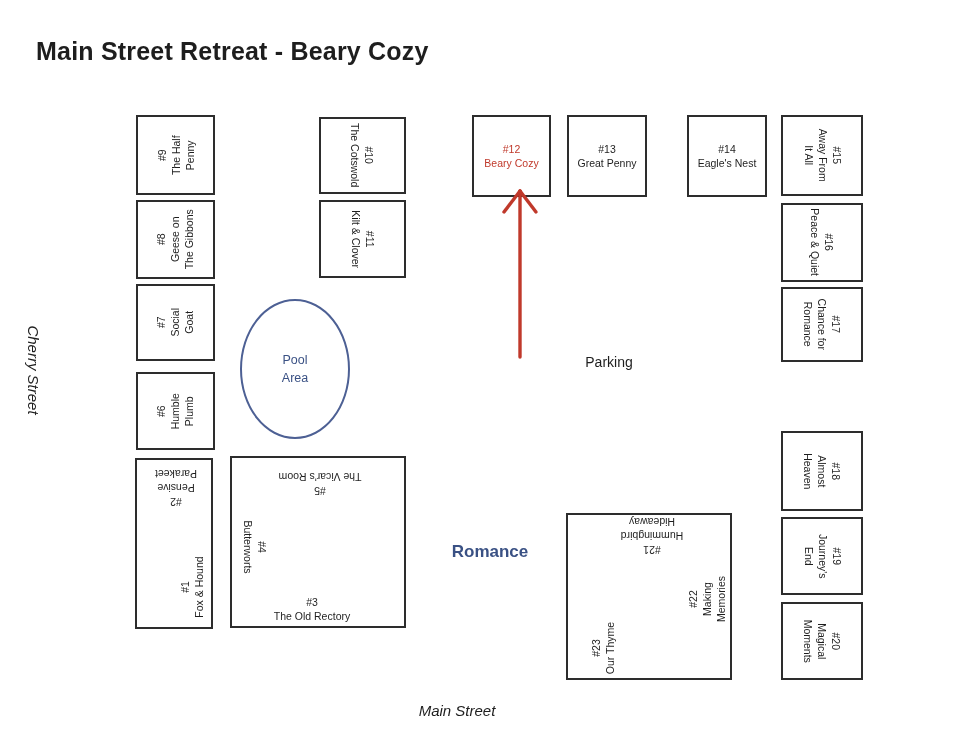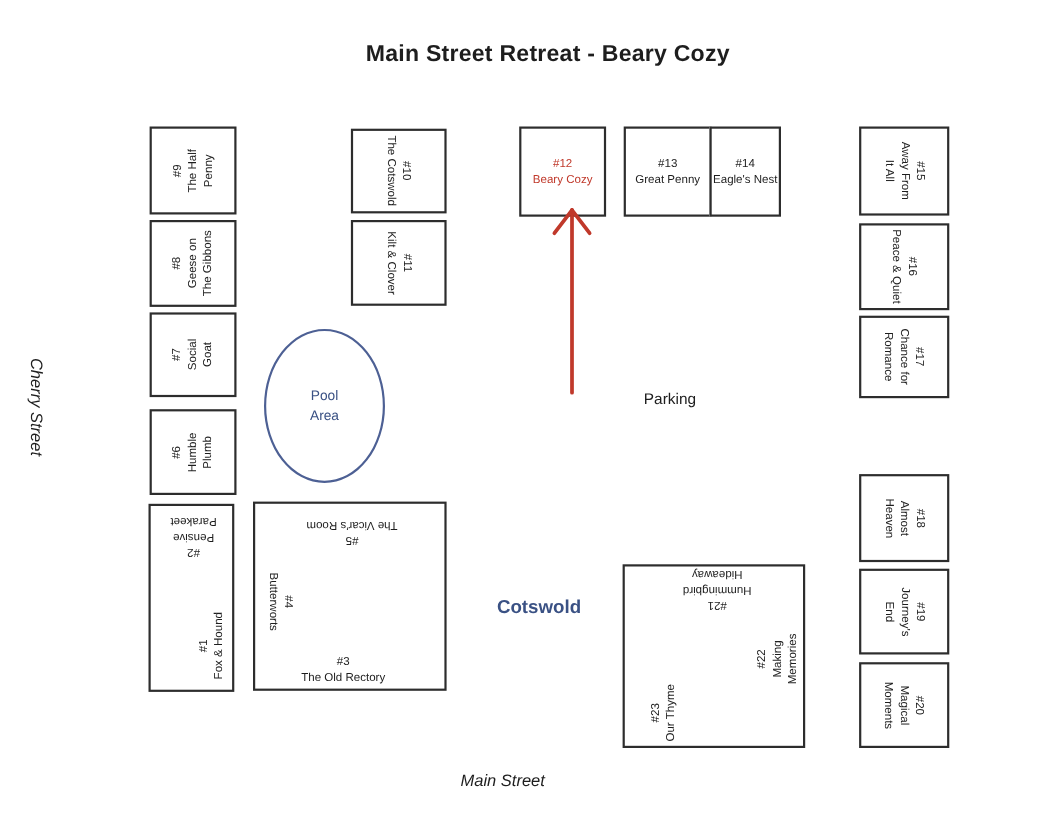--- a/index.html
+++ b/index.html
@@ -2,22 +2,22 @@
 <html style="--highlight-red: #c0392b; --accent-blue: #3a5184; --pool-blue: #4d6094; --outline: #2d2d2d; --ink: #1e1e1e;"><head>
 <meta charset="utf-8">
 <style>
   html,body{margin:0;padding:0;background:#fff;}
   .canvas{
     position:relative;width:960px;height:742px;background:#ffffff;
     font-family:"Liberation Sans", sans-serif;color:var(--ink);
     overflow:hidden;
   }
   .title{
-    position:absolute;left:0;right:0;top:37px;text-align:center;
-    font-size:21px;font-weight:600;letter-spacing:.2px;color:var(--ink);padding-left:36px;
+    position:absolute;left:0;right:0;top:37px;text-align:left;
+    font-size:25px;font-weight:600;letter-spacing:.2px;color:var(--ink);padding-left:36px;
   }
   .room,.zone{
     position:absolute;border:2px solid var(--outline);background:#fff;
     box-sizing:border-box;
   }
   .room{display:flex;align-items:center;justify-content:center;}
   .lbl{text-align:center;font-size:10.5px;line-height:1.35;color:var(--ink);}
   .room.rcw  .lbl{transform:rotate(90deg);}
   .room.rccw .lbl{transform:rotate(-90deg);}
   .nm{white-space:pre-line;}
@@ -143,35 +143,35 @@
       <div class="num">#12</div>
       <div class="nm">Beary Cozy</div>
     </div>
   </div>
   <div class="room" style="left:567px;top:115px;width:80px;height:82px">
     <div class="lbl">
       <div class="num">#13</div>
       <div class="nm">Great Penny</div>
     </div>
   </div>
-  <div class="room" style="left:645px;top:115px;width:65px;height:82px">
+  <div class="room" style="left:687px;top:115px;width:80px;height:82px">
     <div class="lbl">
       <div class="num">#14</div>
       <div class="nm">Eagle's Nest</div>
     </div>
   </div>
 
   <svg class="arrow" width="62" height="175" viewBox="0 0 62 175">
     <line x1="30" y1="172" x2="30" y2="6"></line>
     <line x1="30" y1="6" x2="14" y2="27"></line>
     <line x1="30" y1="6" x2="46" y2="27"></line>
   </svg>
 
   <div class="parking">Parking</div>
-  <div class="entrance">Cotswold</div>
+  <div class="entrance">Romance</div>
 
   <div class="room rcw" style="left:781px;top:115px;width:82px;height:81px">
     <div class="lbl">
       <div class="num">#15</div>
       <div class="nm">Away From
 It All</div>
     </div>
   </div>
   <div class="room rcw" style="left:781px;top:203px;width:82px;height:79px">
     <div class="lbl">

